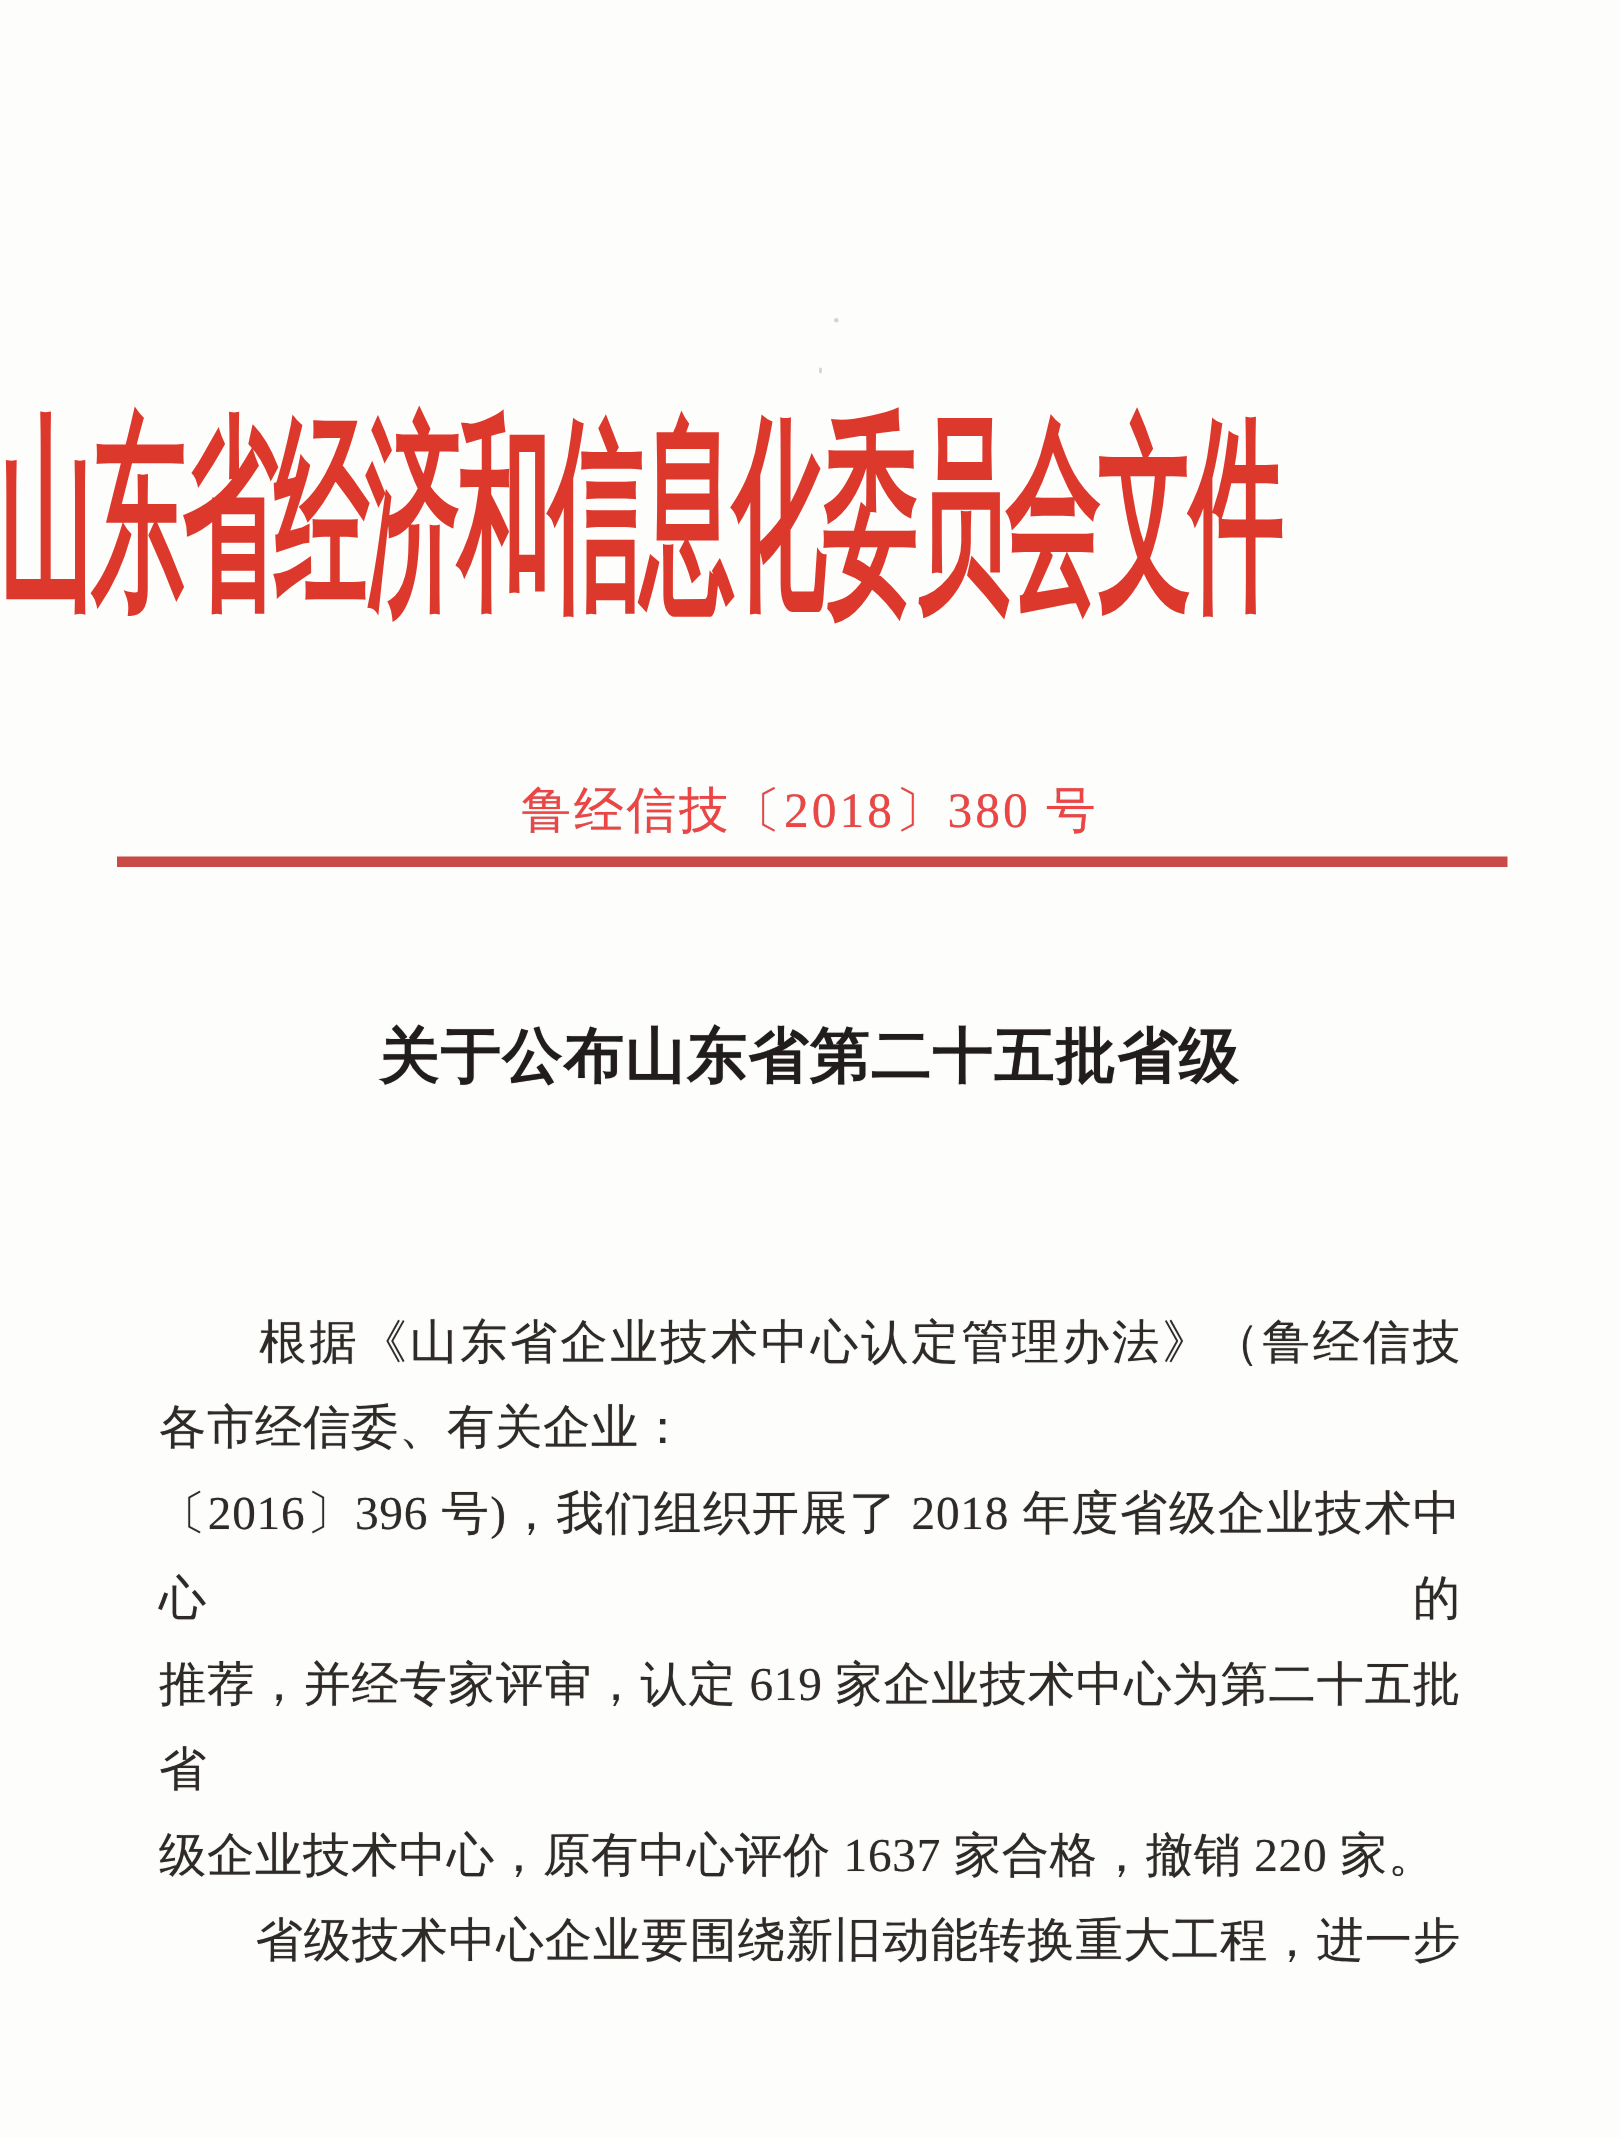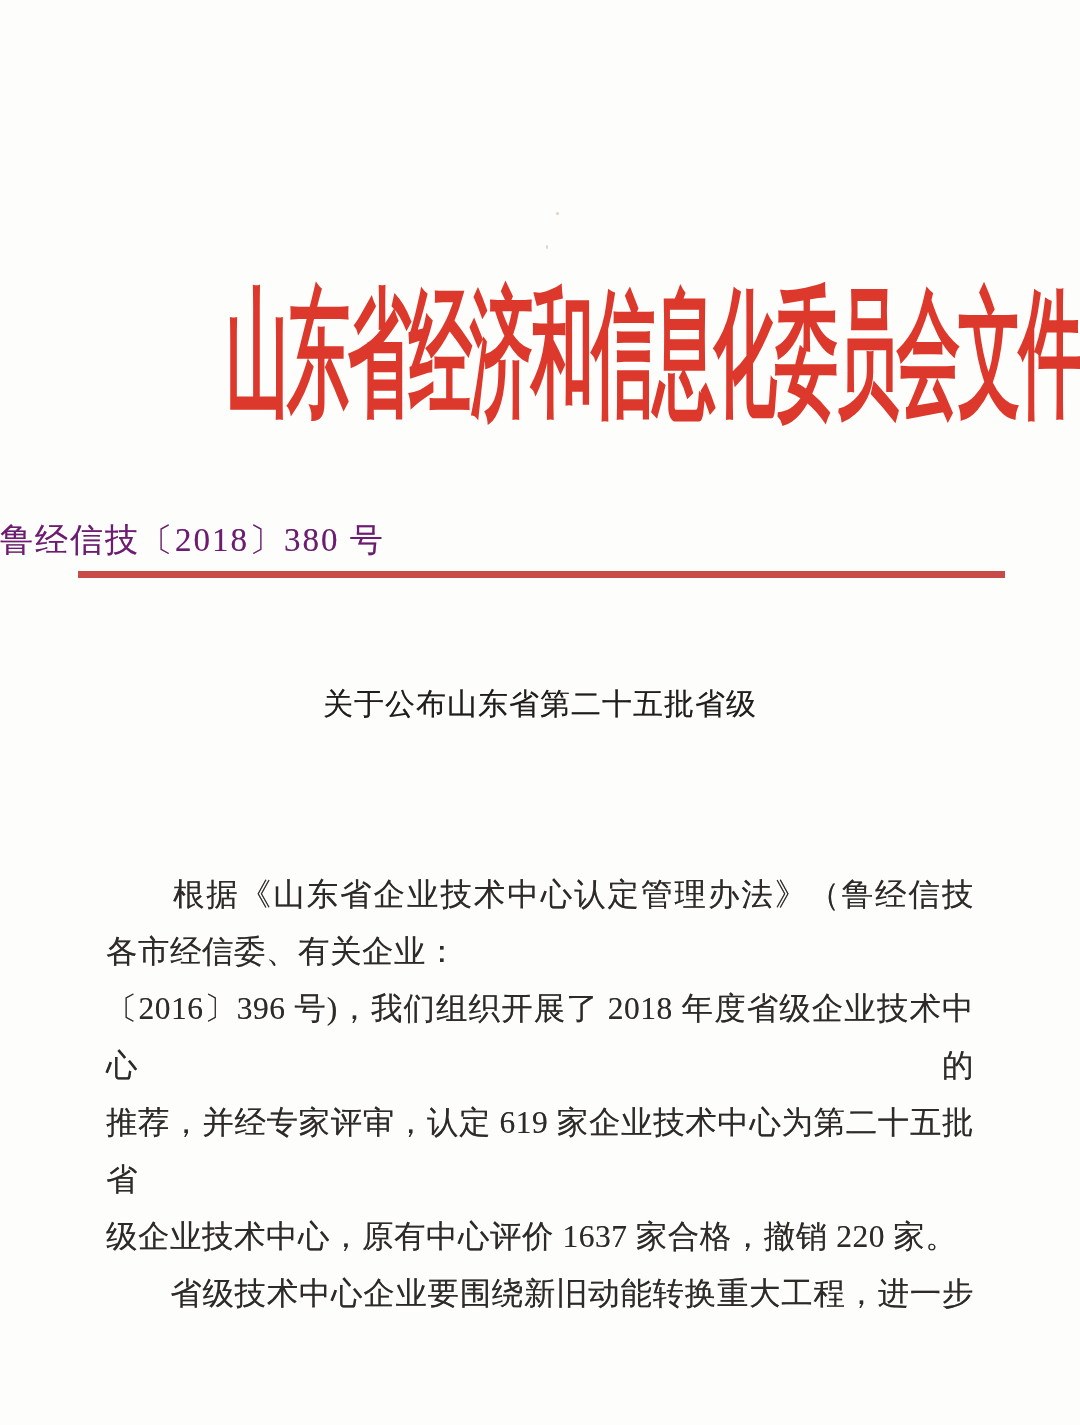--- a/index.html
+++ b/index.html
@@ -17,63 +17,62 @@
   }
   
   .letterhead {
     position: absolute;
     top: 270px;
     left: 0;
     width: 100%;
     height: 150px;
     display: flex;
     align-items: center;
-    justify-content: flex-end;
-    margin-top: 10px;
+    justify-content: flex-start;
   }
   .letterhead-text {
     font-size: 63px;
     font-weight: bold;
     color: #dd382c;
     letter-spacing: -2px;
     white-space: nowrap;
     transform: scaleY(2.2);
     transform-origin: 50% 50%;
     line-height: 1;
   }
   
   .doc-number {
     position: absolute;
     top: 518px;
     left: 0;
     width: 100%;
-    text-align: left;
+    text-align: center;
     font-size: 33px;
-    color: #701a75;
+    color: #ef4444;
     letter-spacing: 2px;
     text-shadow: 0 0 0.5px rgba(50, 45, 40, 0.5);
   }
   
   .divider {
     position: absolute;
     top: 571px;
     left: 78px;
     width: 927px;
     height: 7px;
     background: #c84b47;
   }
   
   .doc-title {
     position: absolute;
     top: 670px;
     left: 0;
     width: 100%;
     text-align: center;
-    font-size: 30px;
-    font-weight: normal;
+    font-size: 40px;
+    font-weight: bold;
     color: #201d1c;
     line-height: 68px;
     letter-spacing: 1px;
     text-shadow: 0 0 0.6px rgba(40, 35, 32, 0.55);
   }
   
   .body-text {
     position: absolute;
     top: 866px;
     left: 106px;

